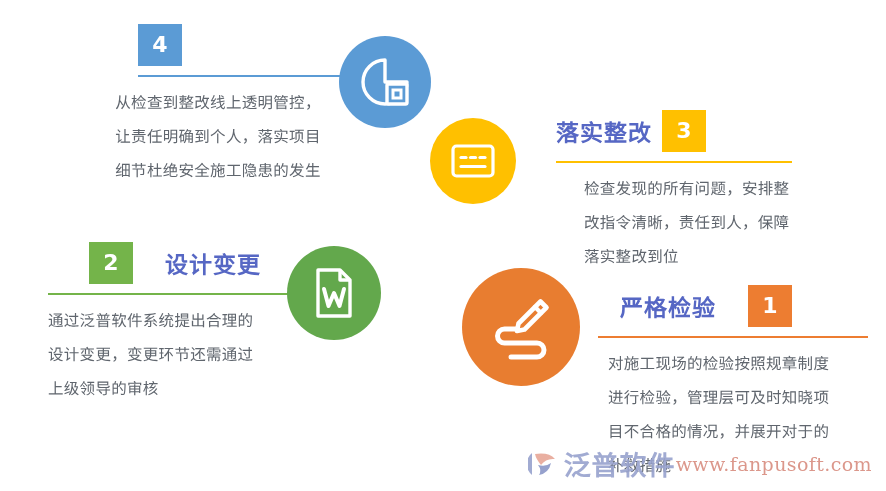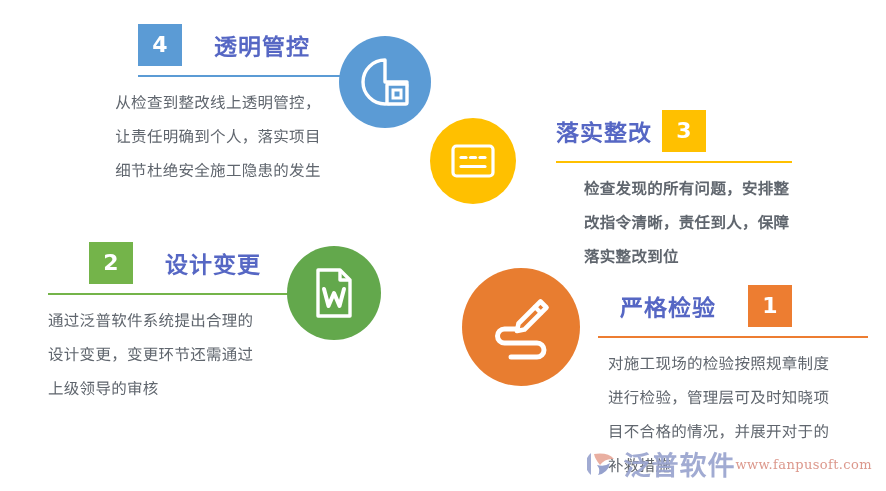--- a/index.html
+++ b/index.html
@@ -55,21 +55,21 @@
   #b4 .title{left:146px;}
   #b4 .rule{left:70px;top:51px;width:233px;background:#5b9bd5;}
   #b4 .body-text{left:0px;top:62px;width:300px;text-align:center;}
   #c4{left:339px;top:36px;width:92px;height:92px;background:#5b9bd5;}
 
   
   #b3{left:556px;top:110px;width:300px;}
   #b3 .badge{left:106px;background:#ffc000;}
   #b3 .title{left:0px;}
   #b3 .rule{left:0px;top:51px;width:236px;background:#ffc000;}
-  #b3 .body-text{left:28px;top:62px;width:272px;text-align:left;font-weight:bold;}
+  #b3 .body-text{left:28px;top:62px;width:272px;text-align:left;}
   #c3{left:430px;top:118px;width:86px;height:86px;background:#ffc000;}
 
   
   #b2{left:48px;top:242px;width:290px;}
   #b2 .badge{left:41px;background:#74b44a;}
   #b2 .title{left:117px;}
   #b2 .rule{left:0px;top:51px;width:252px;background:#74b44a;}
   #b2 .body-text{left:0px;top:62px;width:262px;text-align:left;}
   #c2{left:287px;top:246px;width:94px;height:94px;background:#63a84c;}
 
@@ -86,33 +86,32 @@
     position:absolute;right:14px;bottom:8px;
     display:flex;flex-direction:row;align-items:center;
     opacity:.92;
   }
   .wm-row{display:flex;align-items:center;gap:4px;}
   .wm-text{
     color:#9aa4cf;font-size:27px;font-weight:bold;letter-spacing:1px;
     font-family:"DejaVu Sans","Liberation Sans",sans-serif;
   }
   .wm-url{
-    color:#d98f82;font-size:13px;letter-spacing:.4px;margin-top:1px;
+    color:#d98f82;font-size:19px;letter-spacing:.4px;margin-top:1px;
     font-family:"DejaVu Serif","Liberation Serif",serif;
   }
 </style>
 </head>
 <body>
 
 <div class="canvas">
 
   <div class="block" id="b4">
     <div class="head">
       <div class="badge">4</div>
-      <div class="title">透明管控</div>
       <div class="rule"></div>
     </div>
     <div class="body-text">从检查到整改线上透明管控，
 让责任明确到个人，落实项目
 细节杜绝安全施工隐患的发生</div>
   </div>
 
   <div class="circle" id="c4">
     <svg width="56" height="56" viewBox="0 0 56 56">
       <path d="M28 6 A22 22 0 1 0 50 28 L28 28 Z" fill="none" stroke="#ffffff" stroke-width="3.4" stroke-linejoin="round"></path>

